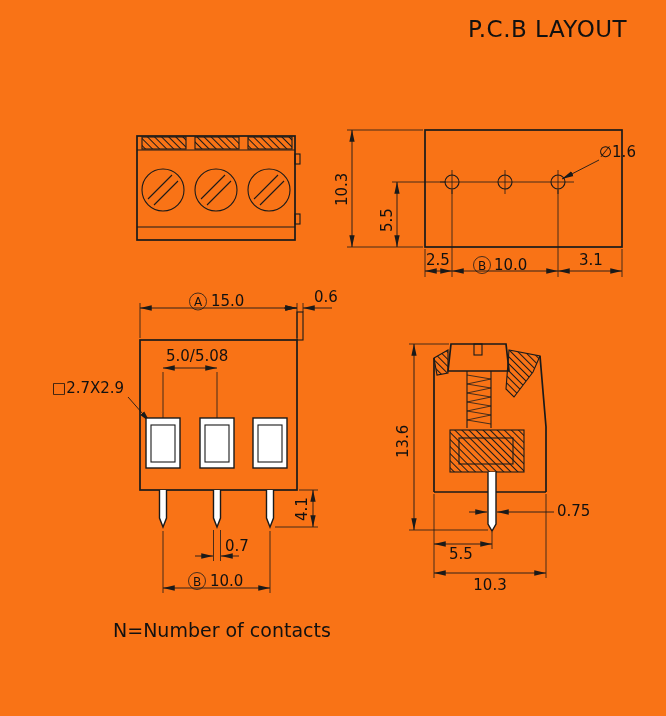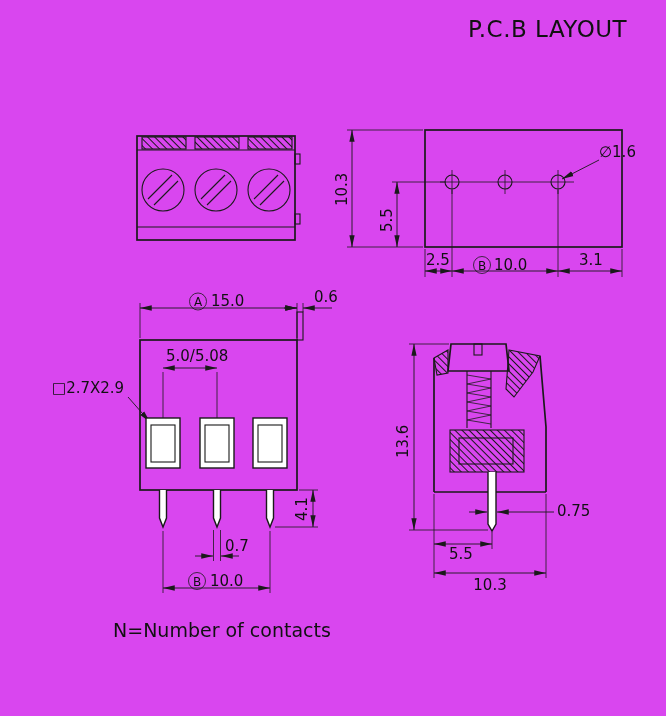--- a/index.html
+++ b/index.html
@@ -1,16 +1,16 @@
 <!DOCTYPE html>
 <html><head>
 <meta charset="utf-8">
 <style>
   html,body{margin:0;padding:0;background:#fff}
-  .canvas{position:relative;width:666px;height:716px;background:#d946ef;overflow:hidden;
+  .canvas{position:relative;width:666px;height:716px;background:#f97316;overflow:hidden;
           font-family:"DejaVu Sans","Liberation Sans",sans-serif}
   svg{display:block}
   .outline{fill:none;stroke:#1a1a1a;stroke-width:1.7}
   .outline2{fill:#ffffff;stroke:#1a1a1a;stroke-width:1.4}
   .thin{fill:none;stroke:#1a1a1a;stroke-width:1.1}
   .cline{fill:none;stroke:#1a1a1a;stroke-width:.8}
   .dim{fill:none;stroke:#1a1a1a;stroke-width:.9;marker-start:url(#arr);marker-end:url(#arr)}
   .lead{fill:none;stroke:#1a1a1a;stroke-width:.9;marker-end:url(#arr)}
   .hatched{fill:url(#hatch);stroke:#1a1a1a;stroke-width:1.1}
   text{fill:#111;font-size:15px;font-family:"DejaVu Sans","Liberation Sans",sans-serif}

